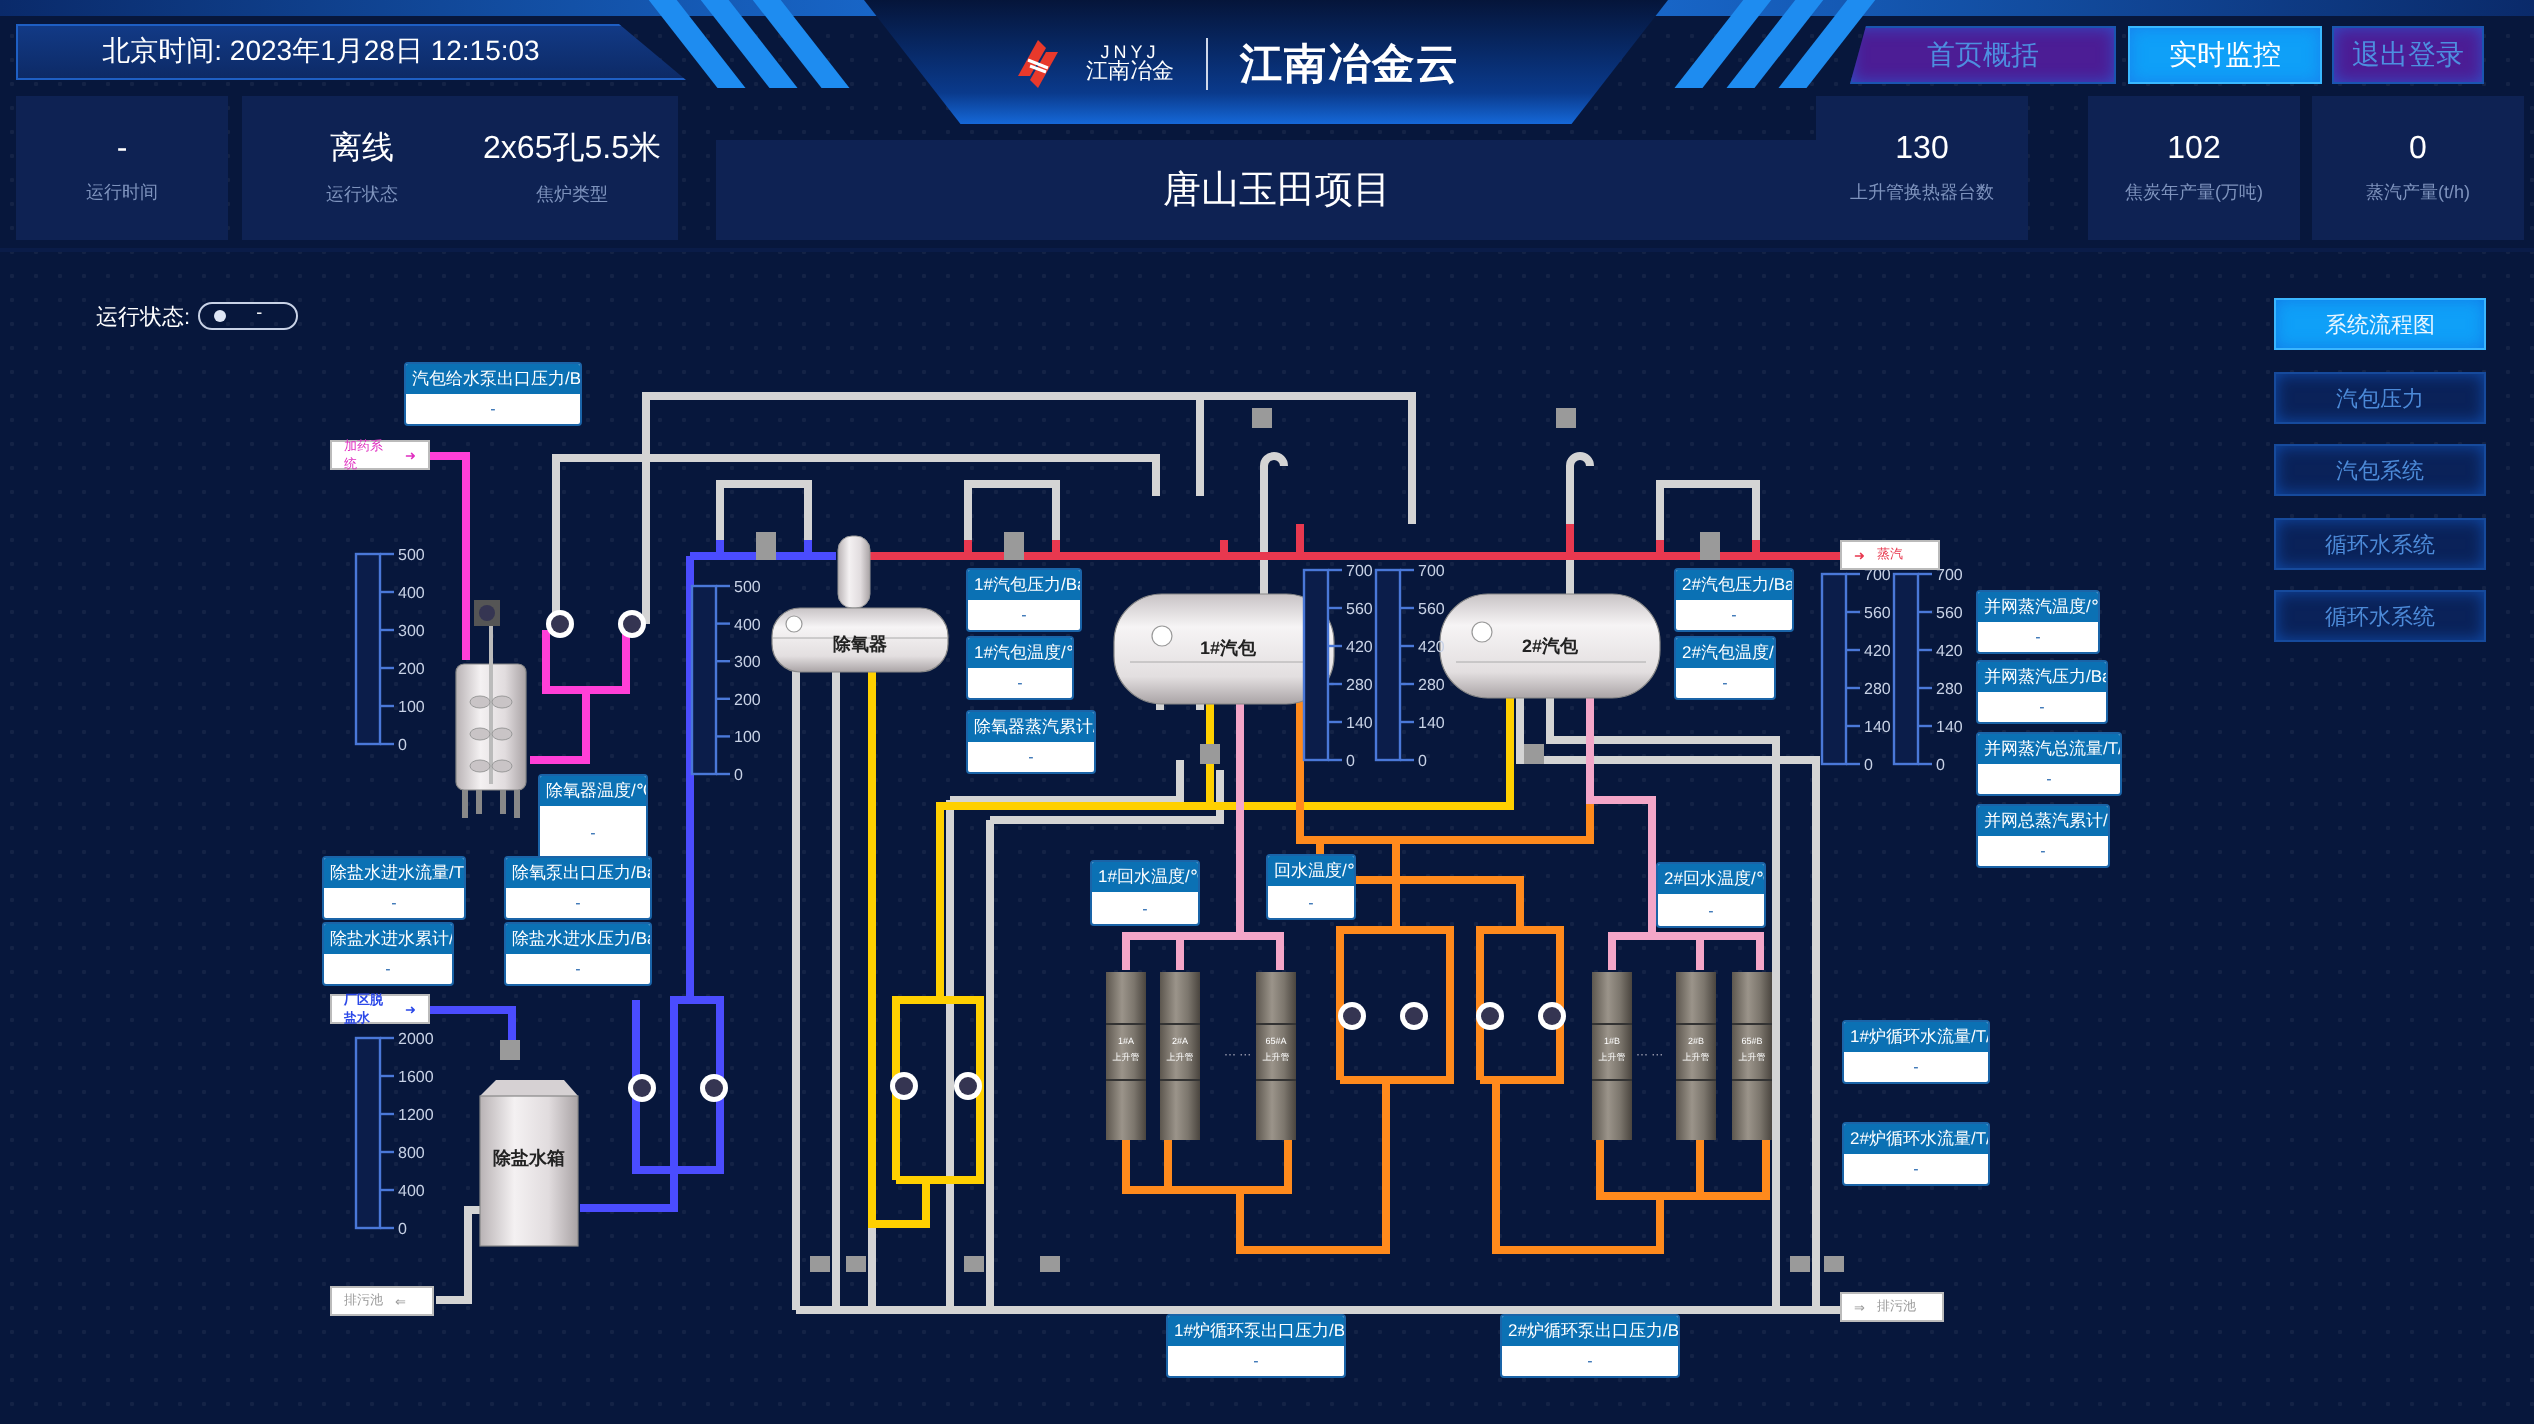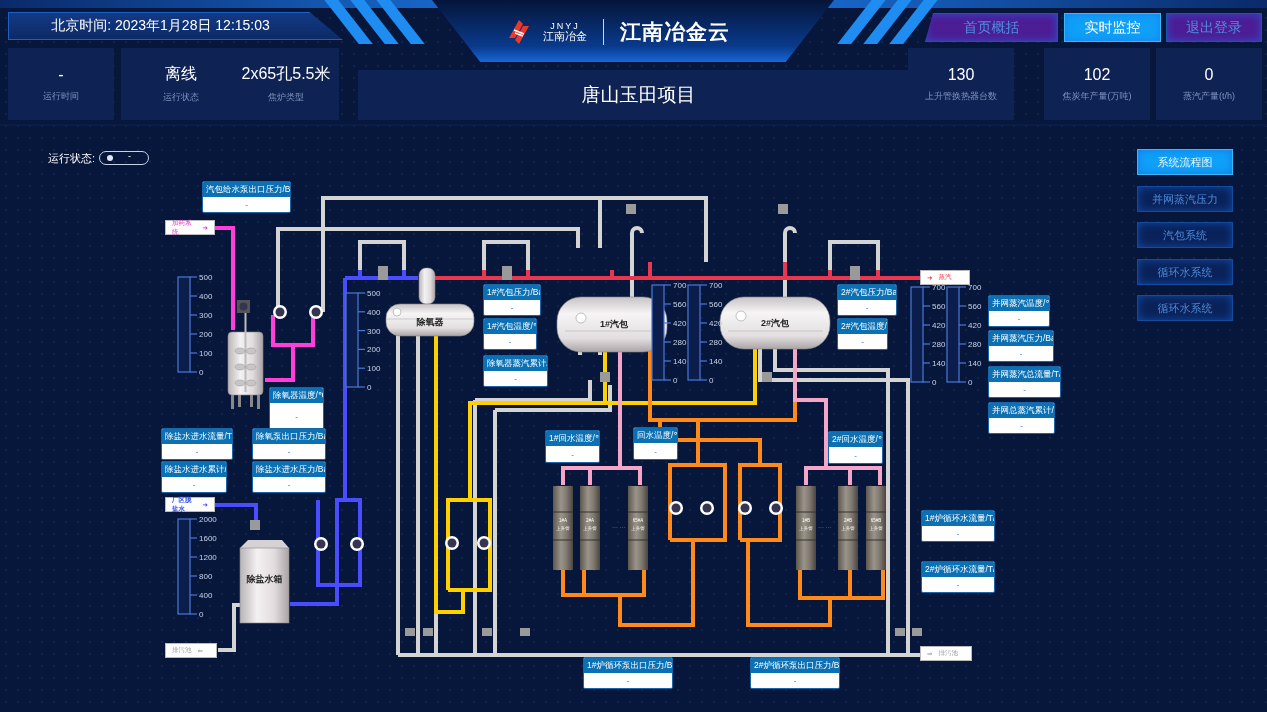--- a/index.html
+++ b/index.html
@@ -26,21 +26,21 @@
 .card{top:48px;height:72px;background:#0e2253;display:flex;flex-direction:column;align-items:center;justify-content:center}
 .card .v{font-size:16px;margin-bottom:6px}
 .card .l{font-size:9px;color:#7e93bd}
 .project{left:358px;top:70px;width:561px;height:50px;background:#0e2253;display:flex;align-items:center;justify-content:center;font-size:19px}
 .divline{left:0;top:124px;width:1267px;height:2px;background:#0a1c48}
 
 .status-row{left:48px;top:151px;display:flex;align-items:flex-start;font-size:11px}
 .toggle{width:50px;height:14px;border:1px solid #c8d2e6;border-radius:8px;margin-left:4px;position:relative}
 .toggle .dot{position:absolute;left:7px;top:3px;width:6px;height:6px;border-radius:50%;background:#dfe6f5}
 .toggle .txt{position:absolute;left:28px;top:-1px;font-size:9px}
-.side{left:1137px;width:96px;height:26px;font-size:11px;display:flex;align-items:center;justify-content:center;color:#4c8ad8;background:#0a2259;border:1px solid #164a9c;box-shadow:inset 0 0 8px rgba(20,100,220,.6);cursor:pointer}
+.side{left:1137px;width:106px;height:26px;font-size:11px;display:flex;align-items:center;justify-content:center;color:#4c8ad8;background:#0a2259;border:1px solid #164a9c;box-shadow:inset 0 0 8px rgba(20,100,220,.6);cursor:pointer}
 .side.active{background:#0fa0f8;color:#e8f6ff;border-color:#3ab6ff}
 .box{position:absolute;background:#fff;border:1px solid #1a64a8;border-radius:2px;overflow:hidden}
 .box .h{background:#0b71b4;color:#fff;font-size:8.5px;white-space:nowrap;padding:2px 3px;height:15px;line-height:11px}
 .box .b{color:#2a6ab0;font-size:8px;text-align:center;height:calc(100% - 15px);display:flex;align-items:center;justify-content:center}
 .tag{position:absolute;background:#fff;border:1px solid #bbb;font-size:6.5px;display:flex;align-items:center;gap:6px;padding:0 6px;height:15px}
 svg text{font-family:"Liberation Sans","DejaVu Sans",sans-serif}
 </style>
 </head>
 <body>
 
@@ -67,21 +67,21 @@
   </div>
   <div class="logo-text">
     <span class="logo-en">JNYJ</span>
     <span class="logo-cn">江南冶金</span>
   </div>
   <div class="brand-sep"></div>
   <div class="brand-title">江南冶金云</div>
 </div>
 <div class="abs navbtn first" style="left:925px;width:133px">首页概括</div>
 <div class="abs navbtn active" style="left:1064px;width:97px">实时监控</div>
-<div class="abs navbtn" style="left:1166px;width:96px">退出登录</div>
+<div class="abs navbtn" style="left:1166px;width:76px">退出登录</div>
 
 <div class="abs card" style="left:8px;width:106px">
     <div class="v">-</div>
     <div class="l">运行时间</div>
   </div>
 <div class="abs card" style="left:121px;width:120px">
     <div class="v">离线</div>
     <div class="l">运行状态</div>
   </div>
 <div class="abs card" style="left:233px;width:106px">
@@ -105,21 +105,21 @@
 
 <div class="abs status-row">
   <span>运行状态:</span>
   <div class="toggle">
       <span class="dot"></span>
       <span class="txt">-</span>
     </div>
 </div>
 
 <div class="abs side active" style="top:149px">系统流程图</div>
-<div class="abs side" style="top:186px">并网蒸汽压力</div>
+<div class="abs side" style="top:186px">汽包压力</div>
 <div class="abs side" style="top:222px">汽包系统</div>
 <div class="abs side" style="top:259px">循环水系统</div>
 <div class="abs side" style="top:295px">循环水系统</div>
 
 <svg class="abs" style="left:0;top:0" width="1267" height="712">
   <defs>
     <linearGradient id="tankg" x1="0" x2="1">
         <stop offset="0" stop-color="#b9b3b5"></stop>
         <stop offset=".35" stop-color="#f4f1f2"></stop>
         <stop offset=".7" stop-color="#e1dcde"></stop>

